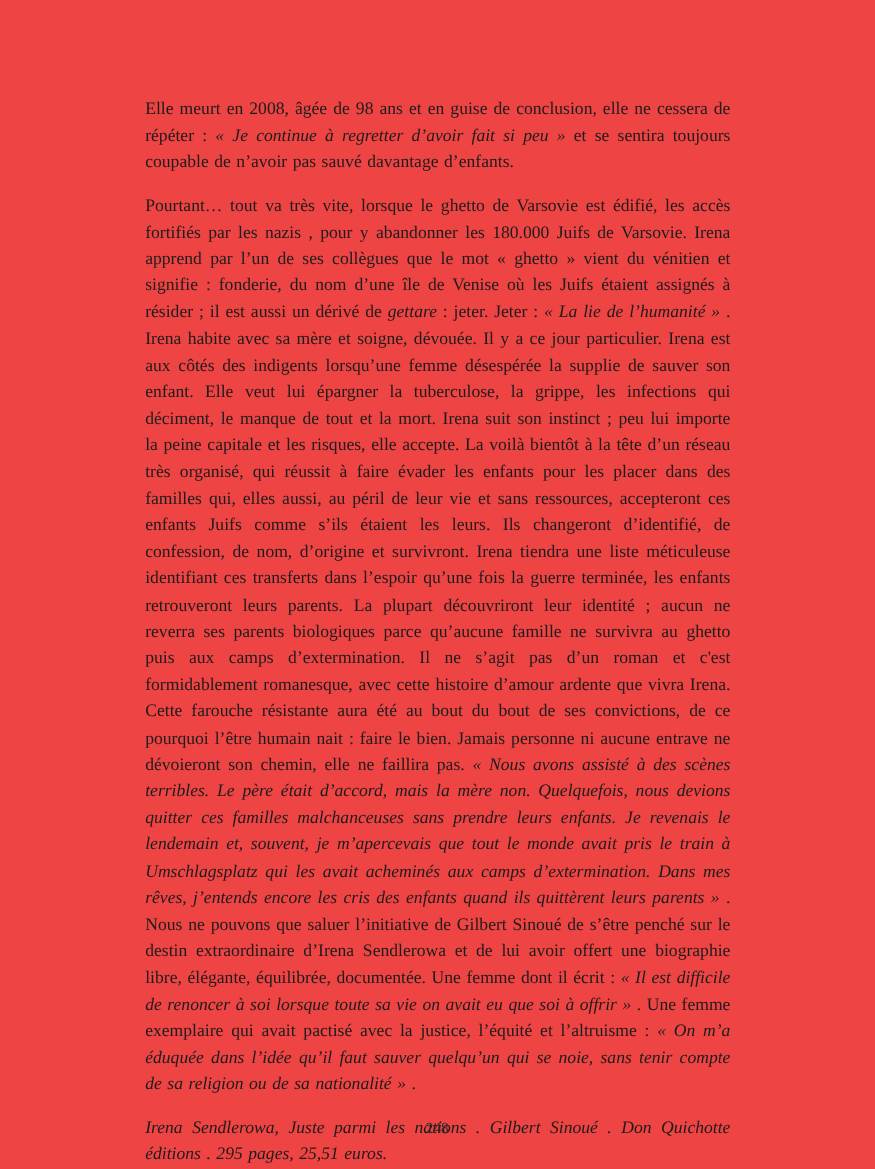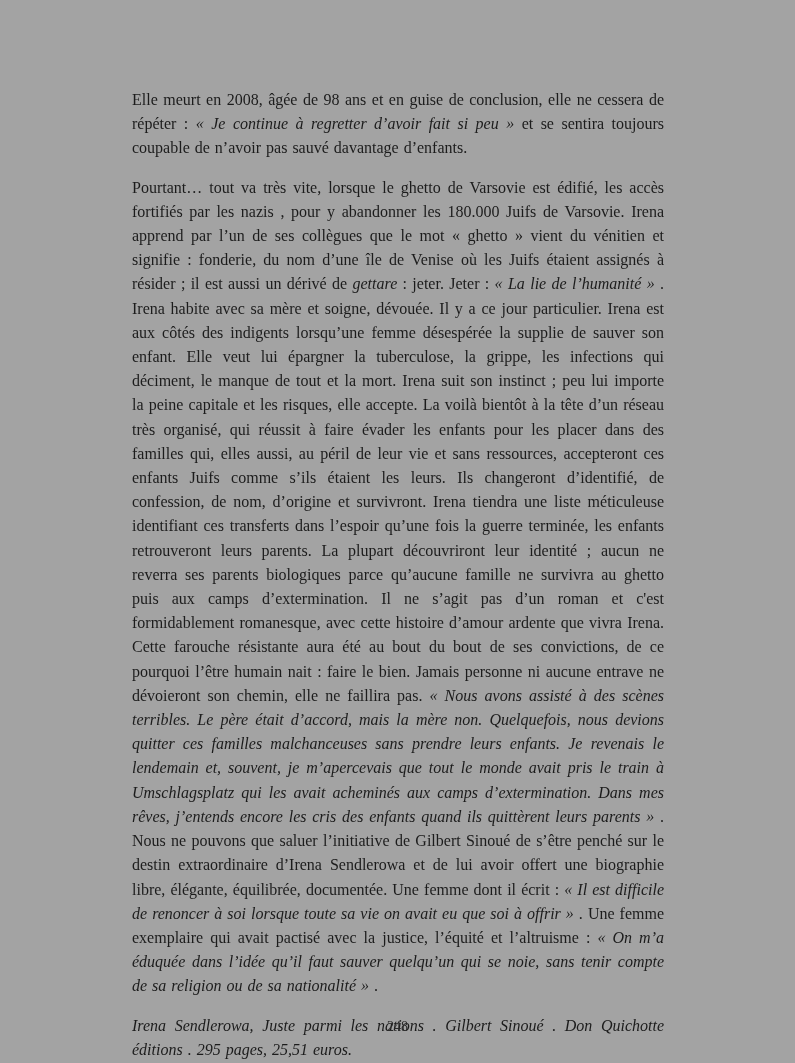--- a/index.html
+++ b/index.html
@@ -11,21 +11,21 @@
     width: 795px;
     height: 1063px;
     position: relative;
     overflow: hidden;
     font-family: "Liberation Serif", "DejaVu Serif", serif;
     color: #1c1c1c;
   }
   .page {
     position: absolute;
     inset: 0;
-    background: #a3a3a3;
+    background: #ef4444;
   }
   .text-body {
     position: absolute;
     left: 132px;
     top: 88px;
     width: 532px;
     font-size: 16px;
     line-height: 24.2px;
     text-align: justify;
     word-spacing: 1px;

